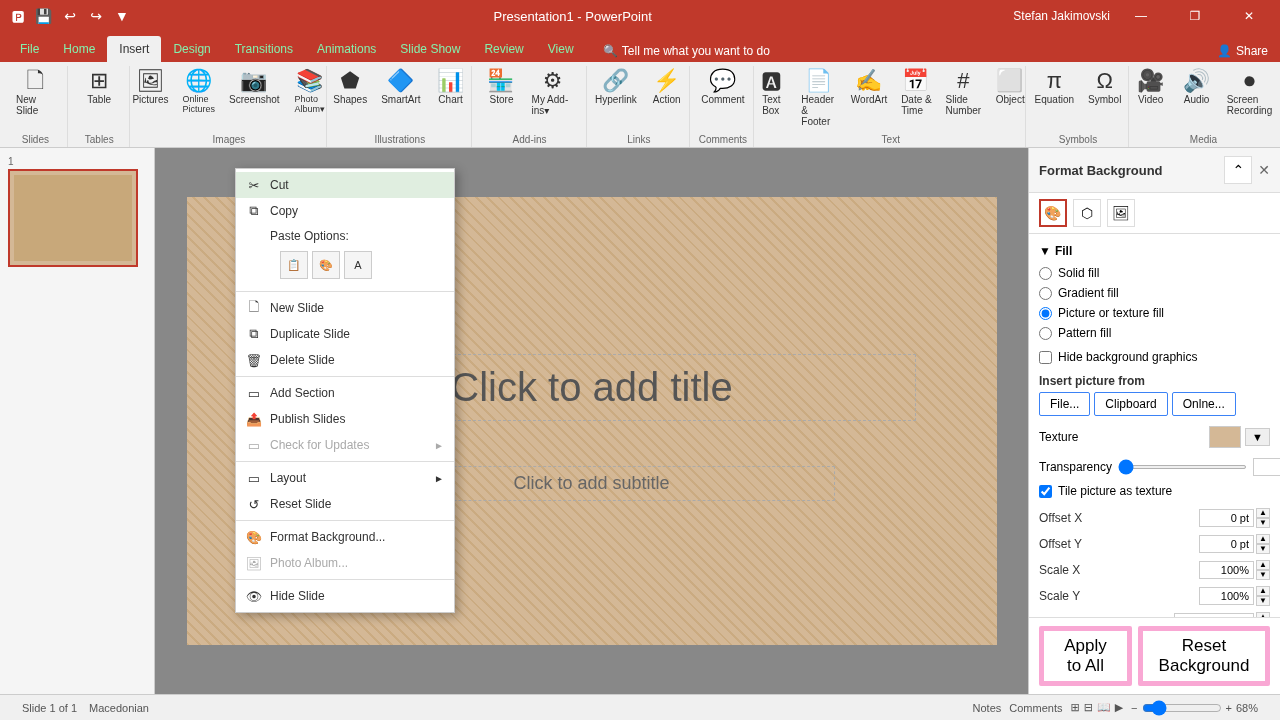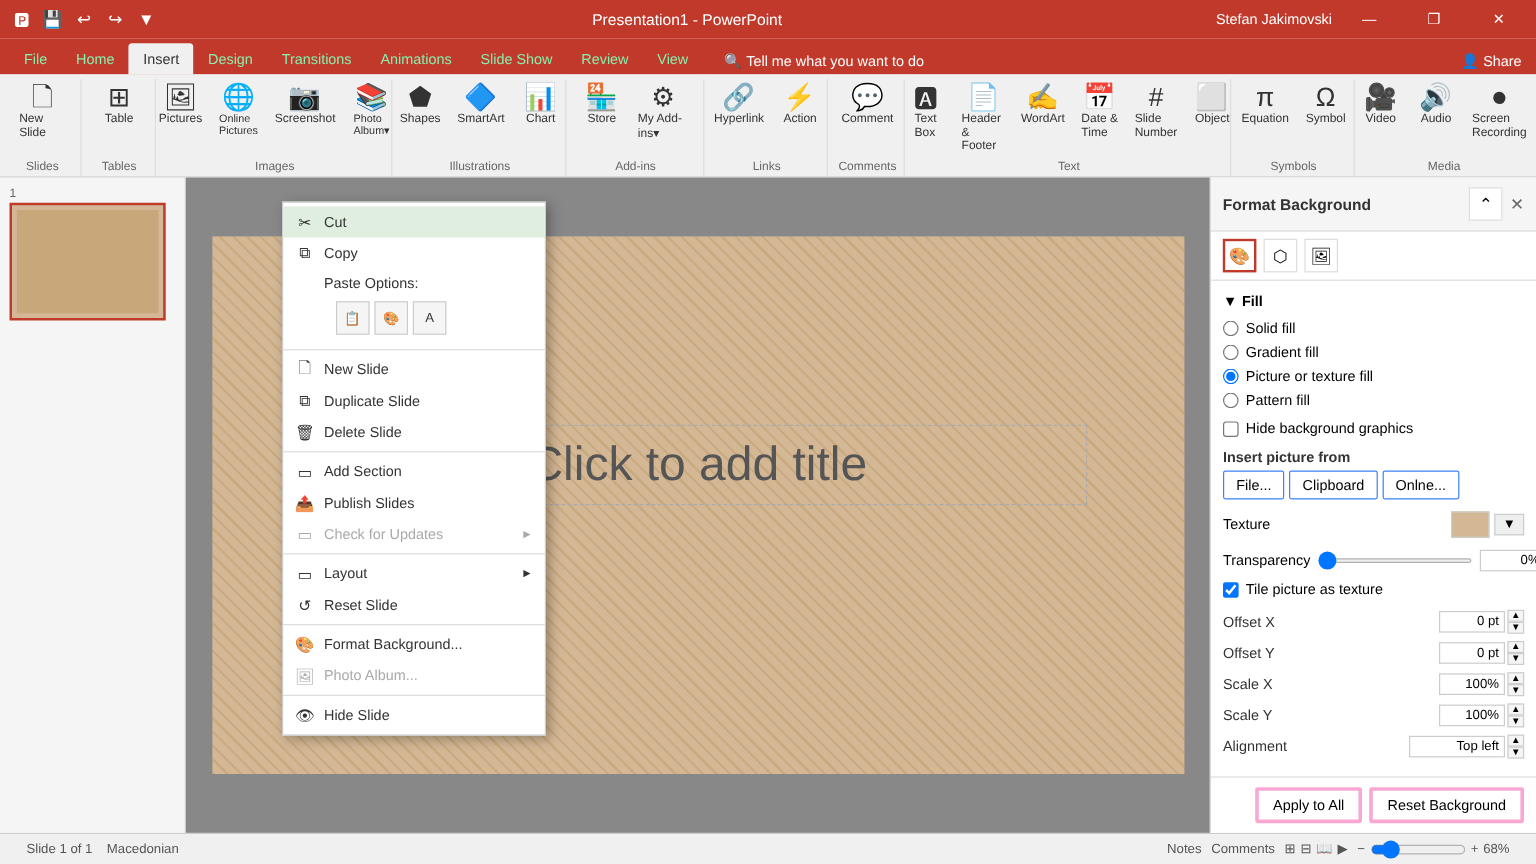--- a/index.html
+++ b/index.html
@@ -193,21 +193,21 @@
     .ctx-item.disabled { color: #aaa; cursor: default; }
     .ctx-item.active-item { background: #e0eee0; }
     .ctx-icon { width: 16px; height: 16px; display: flex; align-items: center; justify-content: center; font-size: 13px; flex-shrink: 0; }
     .ctx-separator { height: 1px; background: #ddd; margin: 3px 0; }
     .ctx-arrow { margin-left: auto; font-size: 10px; }
     .paste-options { display: flex; gap: 4px; padding: 4px 10px; }
     .paste-btn { width: 28px; height: 28px; border: 1px solid #ccc; background: #f5f5f5; cursor: pointer; display: flex; align-items: center; justify-content: center; font-size: 11px; }
 
     
     .format-bg-panel {
-      width: 272px;
+      width: 252px;
       background: white;
       border-left: 1px solid #ccc;
       display: flex;
       flex-direction: column;
     }
     .panel-header {
       display: flex;
       align-items: center;
       justify-content: space-between;
       padding: 8px 10px;
@@ -248,24 +248,24 @@
     .spin-btn { width: 14px; height: 10px; border: 1px solid #ccc; background: #f5f5f5; cursor: pointer; font-size: 8px; display: flex; align-items: center; justify-content: center; line-height: 1; }
     .panel-footer {
       padding: 8px 10px;
       border-top: 1px solid #ddd;
       display: flex;
       gap: 6px;
       justify-content: flex-end;
     }
     .footer-btn {
       padding: 5px 12px;
-      border: 3px solid #f9a8d4;
+      border: 5px solid #f9a8d4;
       background: white;
       cursor: pointer;
-      font-size: 12px;
+      font-size: 17px;
       border-radius: 2px;
     }
 
     
     .statusbar {
       height: 26px;
       background: #f0f0f0;
       border-top: 1px solid #ccc;
       display: flex;
       align-items: center;
@@ -486,20 +486,21 @@
       <div class="slide-thumb">
         <div class="slide-thumb-inner"></div>
       </div>
     </div>
   </div>
 
   <div class="canvas-area">
 
     <div class="slide-canvas">
       <div class="slide-title-placeholder">Click to add title</div>
+      <div class="slide-subtitle-placeholder">Click to add subtitle</div>
     </div>
 
     <div class="context-menu">
       <div class="ctx-item active-item">
         <span class="ctx-icon">✂</span>
         <span>Cut</span>
       </div>
       <div class="ctx-item">
         <span class="ctx-icon">⧉</span>
         <span>Copy</span>

